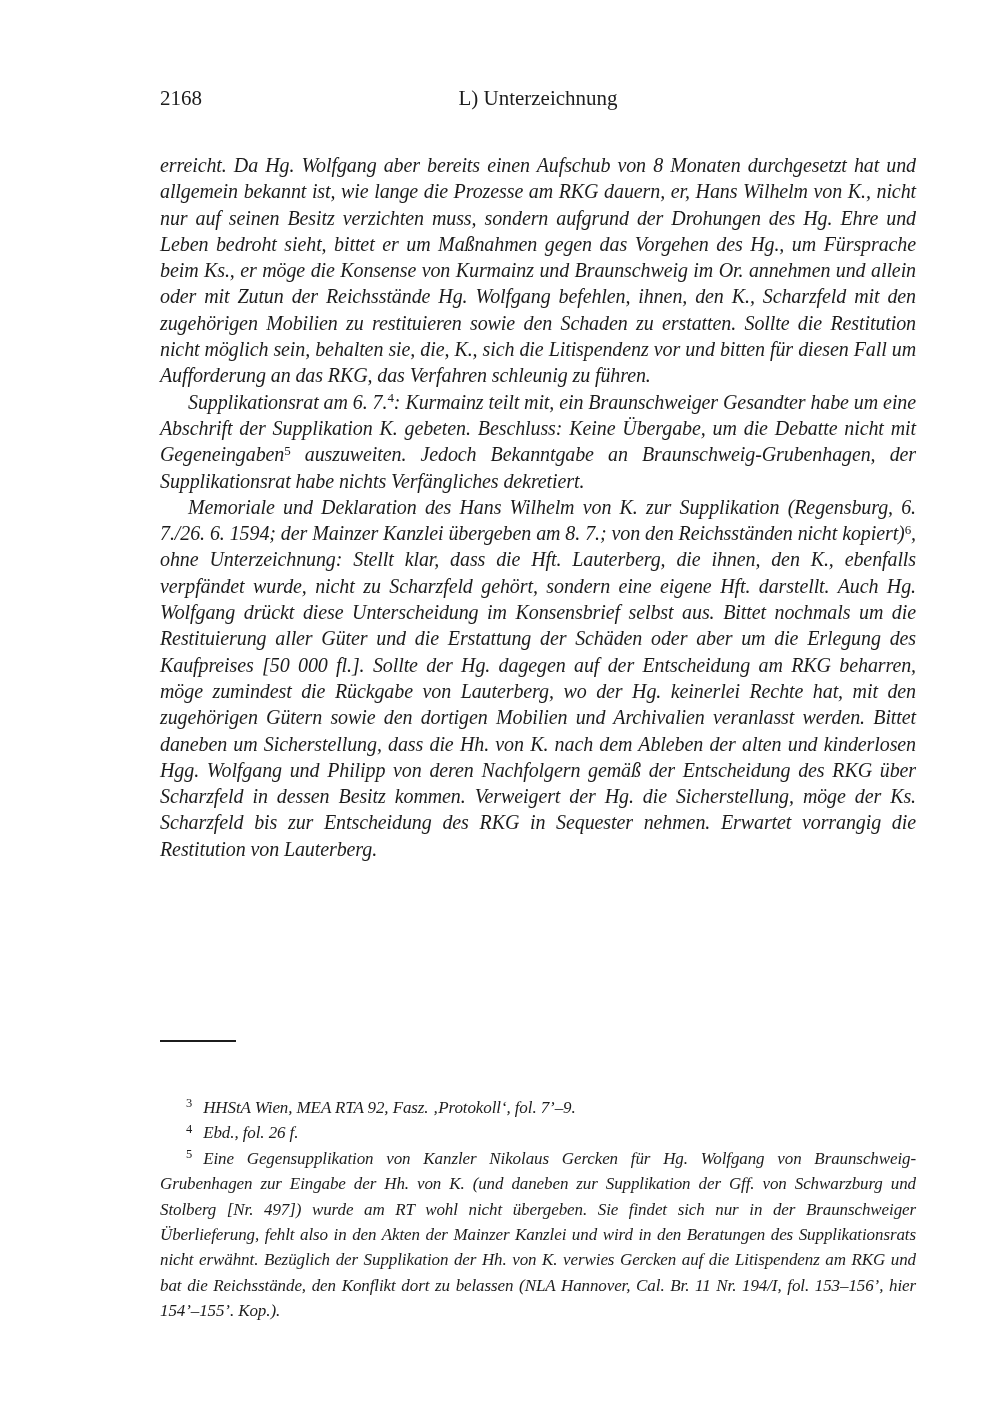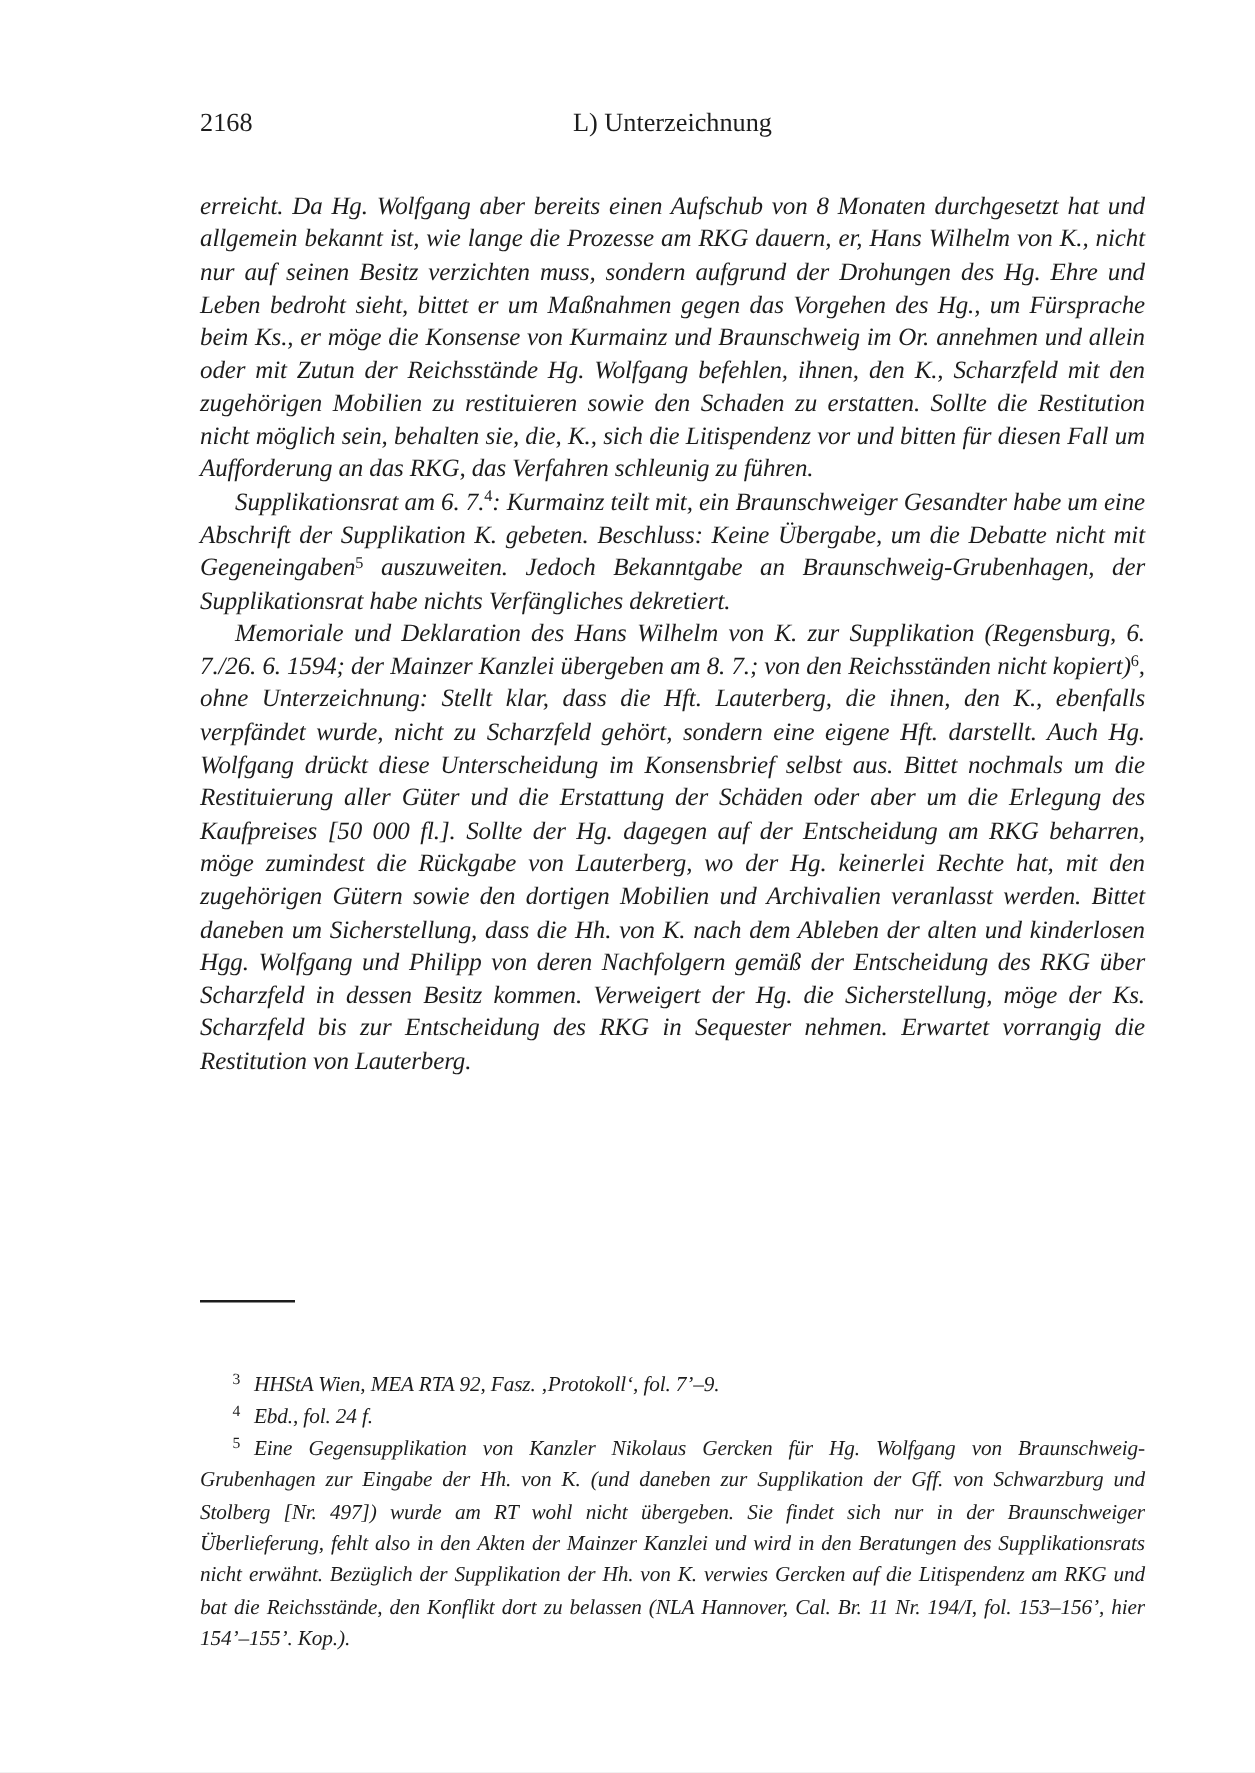--- a/index.html
+++ b/index.html
@@ -92,17 +92,17 @@
   <main class="body-text" id="body-text">
       <p class="para">erreicht. Da Hg. Wolfgang aber bereits einen Aufschub von 8 Monaten durchgesetzt hat und allgemein bekannt ist, wie lange die Prozesse am RKG dauern, er, Hans Wilhelm von K., nicht nur auf seinen Besitz verzichten muss, sondern aufgrund der Drohungen des Hg. Ehre und Leben bedroht sieht, bittet er um Maßnahmen gegen das Vorgehen des Hg., um Fürsprache beim Ks., er möge die Konsense von Kurmainz und Braunschweig im Or. annehmen und allein oder mit Zutun der Reichsstände Hg. Wolfgang befehlen, ihnen, den K., Scharzfeld mit den zugehörigen Mobilien zu restituieren sowie den Schaden zu erstatten. Sollte die Restitution nicht möglich sein, behalten sie, die, K., sich die Litispendenz vor und bitten für diesen Fall um Aufforderung an das RKG, das Verfahren schleunig zu führen.</p>
       <p class="para indent">Supplikationsrat am 6. 7.<sup class="fn-ref">4</sup>: Kurmainz teilt mit, ein Braunschweiger Gesandter habe um eine Abschrift der Supplikation K. gebeten. Beschluss: Keine Übergabe, um die Debatte nicht mit Gegeneingaben<sup class="fn-ref">5</sup> auszuweiten. Jedoch Bekanntgabe an Braunschweig-Grubenhagen, der Supplikationsrat habe nichts Verfängliches dekretiert.</p>
       <p class="para indent">Memoriale und Deklaration des Hans Wilhelm von K. zur Supplikation (Regensburg, 6. 7./26. 6. 1594; der Mainzer Kanzlei übergeben am 8. 7.; von den Reichsständen nicht kopiert)<sup class="fn-ref">6</sup>, ohne Unterzeichnung: Stellt klar, dass die Hft. Lauterberg, die ihnen, den K., ebenfalls verpfändet wurde, nicht zu Scharzfeld gehört, sondern eine eigene Hft. darstellt. Auch Hg. Wolfgang drückt diese Unterscheidung im Konsensbrief selbst aus. Bittet nochmals um die Restituierung aller Güter und die Erstattung der Schäden oder aber um die Erlegung des Kaufpreises [50 000 fl.]. Sollte der Hg. dagegen auf der Entscheidung am RKG beharren, möge zumindest die Rückgabe von Lauterberg, wo der Hg. keinerlei Rechte hat, mit den zugehörigen Gütern sowie den dortigen Mobilien und Archivalien veranlasst werden. Bittet daneben um Sicherstellung, dass die Hh. von K. nach dem Ableben der alten und kinderlosen Hgg. Wolfgang und Philipp von deren Nachfolgern gemäß der Entscheidung des RKG über Scharzfeld in dessen Besitz kommen. Verweigert der Hg. die Sicherstellung, möge der Ks. Scharzfeld bis zur Entscheidung des RKG in Sequester nehmen. Erwartet vorrangig die Restitution von Lauterberg.</p>
     </main>
 
   <div class="footnote-rule"></div>
 
   <section class="footnotes" id="footnotes">
       <p class="footnote"><sup class="fn-num">3</sup><span>HHStA Wien, MEA RTA 92, Fasz. ‚Protokoll‘, fol. 7’–9.</span></p>
-      <p class="footnote"><sup class="fn-num">4</sup><span>Ebd., fol. 24 f.</span></p>
+      <p class="footnote"><sup class="fn-num">4</sup><span>Ebd., fol. 26 f.</span></p>
       <p class="footnote"><sup class="fn-num">5</sup><span>Eine Gegensupplikation von Kanzler Nikolaus Gercken für Hg. Wolfgang von Braunschweig-Grubenhagen zur Eingabe der Hh. von K. (und daneben zur Supplikation der Gff. von Schwarzburg und Stolberg [Nr. 497]) wurde am RT wohl nicht übergeben. Sie findet sich nur in der Braunschweiger Überlieferung, fehlt also in den Akten der Mainzer Kanzlei und wird in den Beratungen des Supplikationsrats nicht erwähnt. Bezüglich der Supplikation der Hh. von K. verwies Gercken auf die Litispendenz am RKG und bat die Reichsstände, den Konflikt dort zu belassen (NLA Hannover, Cal. Br. 11 Nr. 194/I, fol. 153–156’, hier 154’–155’. Kop.).</span></p>
     </section>
 
 </div>
 
 </body></html>

